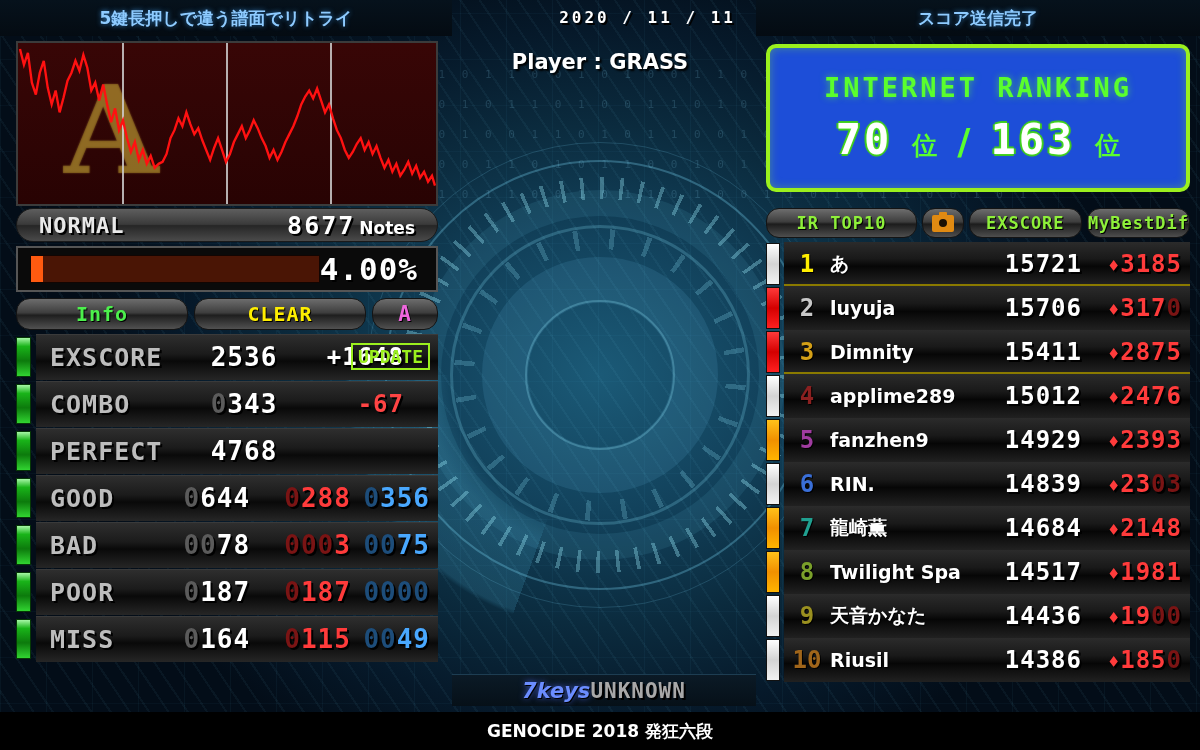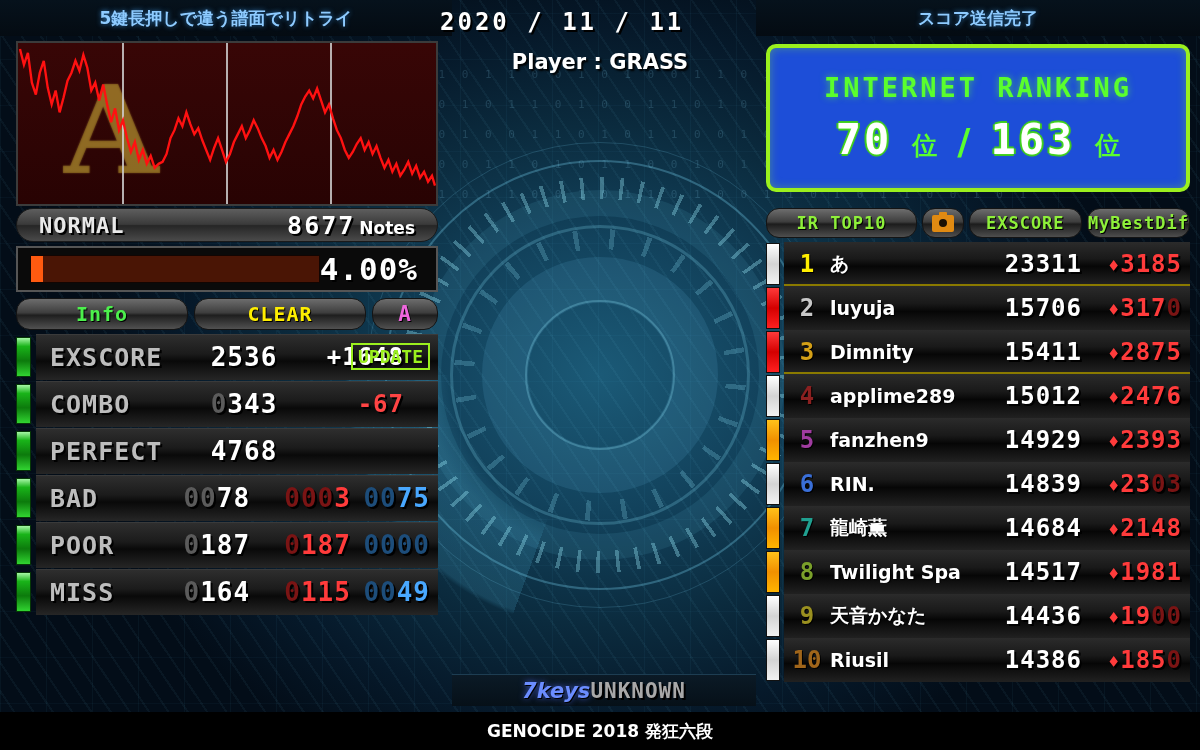--- a/index.html
+++ b/index.html
@@ -180,21 +180,21 @@
   #update-badge {
     position: absolute; right: 8px; top: 9px;
     border: 2px solid #9bf01e; color: #9bf01e;
     font-size: 18px; padding: 1px 5px; letter-spacing: 0px;
     font-family: "DejaVu Sans Mono", monospace; font-weight: bold;
   }
 
   
   #center-date {
     position: absolute; left: 440px; top: 8px; width: 296px;
-    text-align: left; font-size: 24px; color: #fff;
+    text-align: right; font-size: 16px; color: #fff;
     letter-spacing: 3px; text-shadow: 2px 2px 0 #000;
   }
   #center-player {
     position: absolute; left: 452px; top: 50px; width: 296px;
     text-align: center; font-size: 21px; color: #fff; font-weight: bold;
     text-shadow: 2px 2px 2px #000;
     font-family: "DejaVu Sans", sans-serif;
   }
 
   #bottom-bar {
@@ -393,20 +393,30 @@
         <div class="srow-bg"></div>
         <div class="scontent">
           <div class="slabel lcd">PERFECT</div>
           <div class="sval lcd">4768</div>
         </div>
       </div>
       <div class="srow">
         <div class="sbar"></div>
         <div class="srow-bg"></div>
         <div class="scontent">
+          <div class="slabel lcd">GOOD</div>
+          <div class="sval lcd"><span class="dim">0</span>644</div>
+          <div class="scol-red lcd"><span class="dim-red">0</span>288</div>
+          <div class="scol-blue lcd"><span class="dim-blue">0</span>356</div>
+        </div>
+      </div>
+      <div class="srow">
+        <div class="sbar"></div>
+        <div class="srow-bg"></div>
+        <div class="scontent">
           <div class="slabel lcd">BAD</div>
           <div class="sval lcd"><span class="dim">00</span>78</div>
           <div class="scol-red lcd"><span class="dim-red">000</span>3</div>
           <div class="scol-blue lcd"><span class="dim-blue">00</span>75</div>
         </div>
       </div>
       <div class="srow">
         <div class="sbar"></div>
         <div class="srow-bg"></div>
         <div class="scontent">
@@ -463,21 +473,21 @@
   <div class="ir-btn" id="ir-btn-mybest">MyBestDif</div>
 </div>
 
 <div id="ir-list">
     <div class="ir-row hl">
       <div class="ir-colorbar cb-white"></div>
       <div class="ir-row-bg"></div>
       <div class="ir-content">
         <div class="ir-rank" style="color: rgb(255, 238, 0);">1</div>
         <div class="ir-name">あ</div>
-        <div class="ir-score lcd">23311</div>
+        <div class="ir-score lcd">15721</div>
         <div class="ir-dif lcd"><span class="caret">♦</span>3185</div>
       </div>
     </div>
     <div class="ir-row">
       <div class="ir-colorbar cb-red"></div>
       <div class="ir-row-bg"></div>
       <div class="ir-content">
         <div class="ir-rank" style="color: rgb(200, 200, 200);">2</div>
         <div class="ir-name">luyuja</div>
         <div class="ir-score lcd">15706</div>

